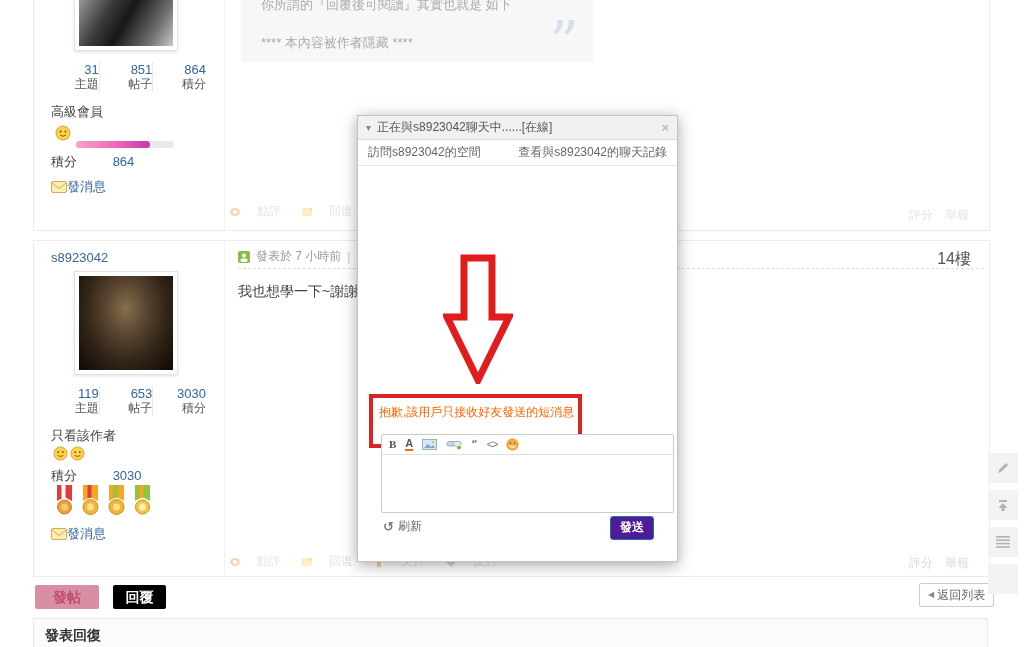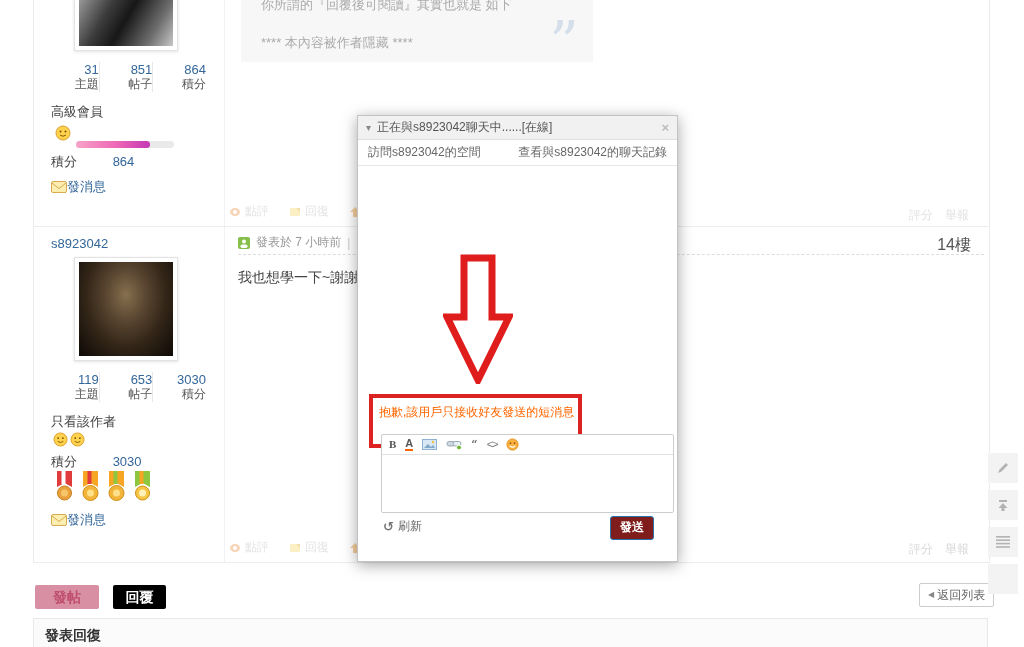--- a/index.html
+++ b/index.html
@@ -19,21 +19,21 @@
   .blue{color:#369}
   .rank{color:#444;font-size:13px}
   .score-line{position:absolute;font-size:13px;color:#444}
   .sendmsg{position:absolute;display:flex;align-items:center;color:#369;font-size:13px;cursor:pointer}
   .pbar{position:absolute;width:98px;height:7px;background:#e9e9e9;border-radius:4px}
   .pbar .fill{width:76%;height:7px;border-radius:4px;background:linear-gradient(90deg,#f6a3c6,#ee67b6 55%,#c438b4)}
   .quoteblock{position:absolute;background:#f7f7f7;color:#ababab;font-size:13px}
   .quotemark{position:absolute;right:14px;bottom:2px;font-family:"DejaVu Serif",serif;font-size:58px;line-height:36px;color:#d4dfeb}
   .bodytext{position:absolute;font-size:14px;color:#454545}
   .factions{position:absolute;display:flex;gap:20px;align-items:center;opacity:.55}
-  .act{display:flex;align-items:center;gap:4px;color:#ccc;font-size:12px}
+  .act{display:flex;align-items:center;gap:16px;color:#ccc;font-size:12px}
   .admin{position:absolute;display:flex;gap:12px;font-size:12px;color:#e2e2e2}
   .phead{position:absolute;display:flex;align-items:center;gap:6px;font-size:12px;color:#999}
   .floor{position:absolute;font-size:16px;color:#555}
   .dash{position:absolute;border-bottom:1px dashed #ddd}
   
   .popup{background:#fff;border:1px solid #c3c3c3;box-shadow:0 3px 14px rgba(0,0,0,.35);z-index:20}
   .phbar{height:23px;background:#f1f1f1;border-bottom:1px solid #dedede;display:flex;align-items:center;padding:0 8px;gap:6px}
   .phbar .t{font-size:12px;color:#555;flex:1;white-space:nowrap;overflow:hidden}
   .phbar .cl{color:#bbb;font-size:13px;font-weight:bold;cursor:pointer}
   .phbar .co{color:#888;font-size:10px;cursor:pointer}
@@ -42,21 +42,21 @@
   .warnbox{position:absolute;border:4px solid #dd2222;background:#fff;padding:6px 4px 23px 6px;font-size:12px;color:#f60;white-space:nowrap}
   .editor{position:absolute;border:1px solid #ccc;border-radius:2px;background:#fff}
   .etoolbar{height:19px;border-bottom:1px solid #e0e0e0;display:flex;align-items:center;gap:9px;padding:0 7px}
   .etoolbar .tb{font-size:11px;color:#555;cursor:pointer;line-height:11px}
   .tA{border-bottom:2px solid #f60;font-weight:bold}
   .msgarea{padding:4px 6px;font-size:12px;color:#555}
   .draft{border-bottom:1px dotted #999}
   .caret{display:inline-block;width:1px;height:13px;background:#222;vertical-align:-2px;margin-left:1px}
   .refresh{position:absolute;display:flex;align-items:center;gap:4px;color:#666;font-size:12px;cursor:pointer}
   .refresh .ri{font-size:13px;color:#777;font-weight:bold}
-  .sendbtn{position:absolute;width:42px;height:22px;background:#7f1d1d;border:1px solid #2472b0;border-radius:3px;color:#fff;font-size:12px;font-weight:bold;text-align:center;line-height:20px;cursor:pointer}
+  .sendbtn{position:absolute;width:42px;height:22px;background:#4c1d95;border:1px solid #2472b0;border-radius:3px;color:#fff;font-size:12px;font-weight:bold;text-align:center;line-height:20px;cursor:pointer}
   
   .btn-newthread{position:absolute;left:35px;top:585px;width:64px;height:24px;background:#d88fa3;border-radius:2px;color:#c04f6e;font-weight:bold;font-size:14px;text-align:center;line-height:24px;cursor:pointer}
   .btn-reply{position:absolute;left:113px;top:585px;width:53px;height:24px;background:#000;border-radius:2px;color:#fff;font-weight:bold;font-size:14px;text-align:center;line-height:24px;cursor:pointer}
   .btn-back{position:absolute;left:919px;top:583px;height:22px;background:#fff;border:1px solid #ccc;border-radius:2px;color:#666;font-size:12px;line-height:22px;padding:0 8px;cursor:pointer;display:flex;align-items:center;gap:3px}
   .btn-back .bk{font-size:8px;color:#888}
   .reply-panel{position:absolute;left:33px;top:618px;width:953px;height:40px;background:#fbfbfb;border:1px solid #e8e8e8}
   .reply-panel .rt{position:absolute;left:11px;top:8px;font-size:14px;font-weight:bold;color:#333}
   .fcol-btn{position:absolute;left:988px;width:30px;height:30px;background:#f3f3f3;cursor:pointer;display:flex;align-items:center;justify-content:center}
   .uname{position:absolute;color:#369;font-size:13px;cursor:pointer}
 </style>
@@ -136,21 +136,21 @@
           </svg>
         <span>支持</span>
       </span>
     </div>
     <div class="admin" style="right:20px;top:207px">
       <span>評分</span>
       <span>舉報</span>
     </div>
   </div>
 
-  <div class="postbox" style="top:226px;height:335px">
+  <div class="postbox" style="top:240px;height:335px">
     <div class="sdivider"></div>
 
     <div class="uname" style="left:17px;top:9px">s8923042</div>
     <div class="avatar-frame" style="left:40px;top:30px">
       <div class="avatar2"></div>
     </div>
     <div class="stats" style="left:12px;top:145px">
       <div class="stat">
         <div class="v">119</div>
         <div class="l">主題</div>

